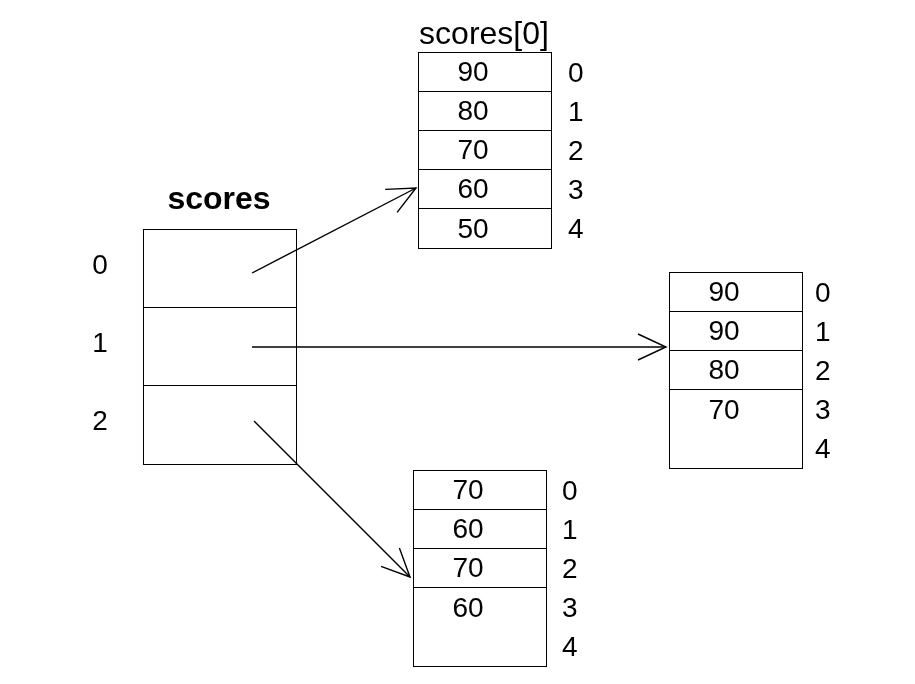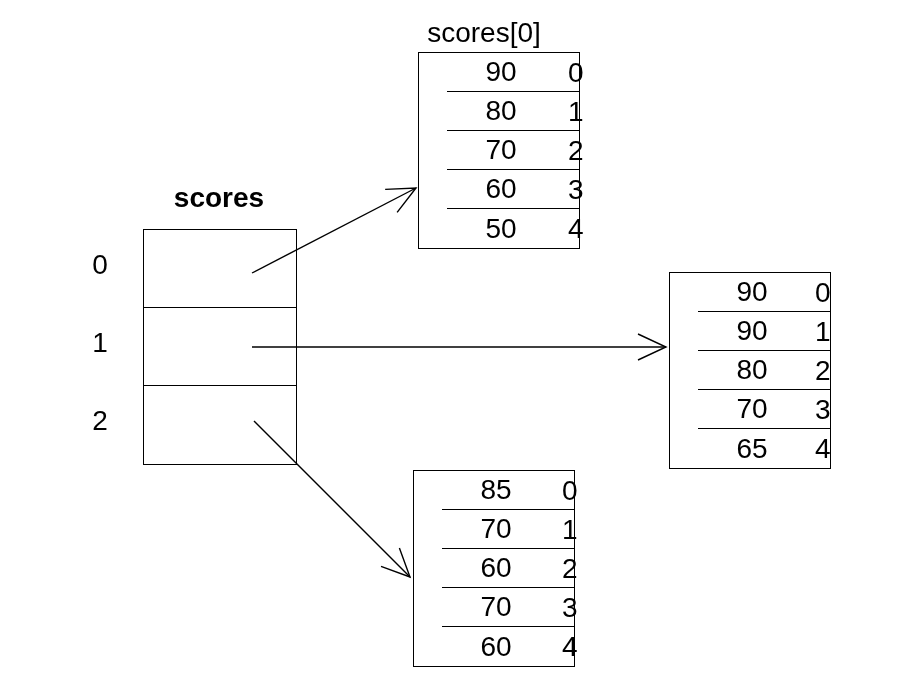--- a/index.html
+++ b/index.html
@@ -7,39 +7,39 @@
     position: relative;
     width: 915px;
     height: 684px;
     background: #ffffff;
     font-family: "Liberation Sans", sans-serif;
     color: #000000;
     overflow: hidden;
   }
   .title {
     position: absolute;
-    font-size: 28px;
+    font-size: 32px;
     line-height: 34px;
     text-align: center;
     white-space: nowrap;
   }
   .box {
     position: absolute;
     border: 1.8px solid #000000;
     background: #ffffff;
   }
   .cell {
     box-sizing: border-box;
     border-bottom: 1.6px solid #000000;
     display: flex;
     align-items: center;
     justify-content: center;
   }
   .cell:last-child { border-bottom: none; text-align: right; }
-  .sub-box { width: 132px; height: 195px; padding-left: 28px; }
+  .sub-box { width: 132px; height: 195px; }
   .sub-box .cell {
     height: 39px;
     font-size: 28px;
     padding-right: 24px;
   }
   .main-box { width: 152px; height: 234px; }
   .main-box .cell { height: 78px; }
   .idxcol { position: absolute; font-size: 28px; }
   .sub-idxcol .idx {
     height: 39px;
@@ -105,32 +105,30 @@
     <div class="idx">2</div>
     <div class="idx">3</div>
     <div class="idx">4</div>
   </div>
 
   <div class="box sub-box t1-box">
     <div class="cell">90</div>
     <div class="cell">90</div>
     <div class="cell">80</div>
     <div class="cell">70</div>
-    <div class="cell">65</div>
   </div>
   <div class="idxcol sub-idxcol t1-idxcol">
     <div class="idx">0</div>
     <div class="idx">1</div>
     <div class="idx">2</div>
     <div class="idx">3</div>
     <div class="idx">4</div>
   </div>
 
   <div class="box sub-box t2-box">
-    <div class="cell">85</div>
     <div class="cell">70</div>
     <div class="cell">60</div>
     <div class="cell">70</div>
     <div class="cell">60</div>
   </div>
   <div class="idxcol sub-idxcol t2-idxcol">
     <div class="idx">0</div>
     <div class="idx">1</div>
     <div class="idx">2</div>
     <div class="idx">3</div>

